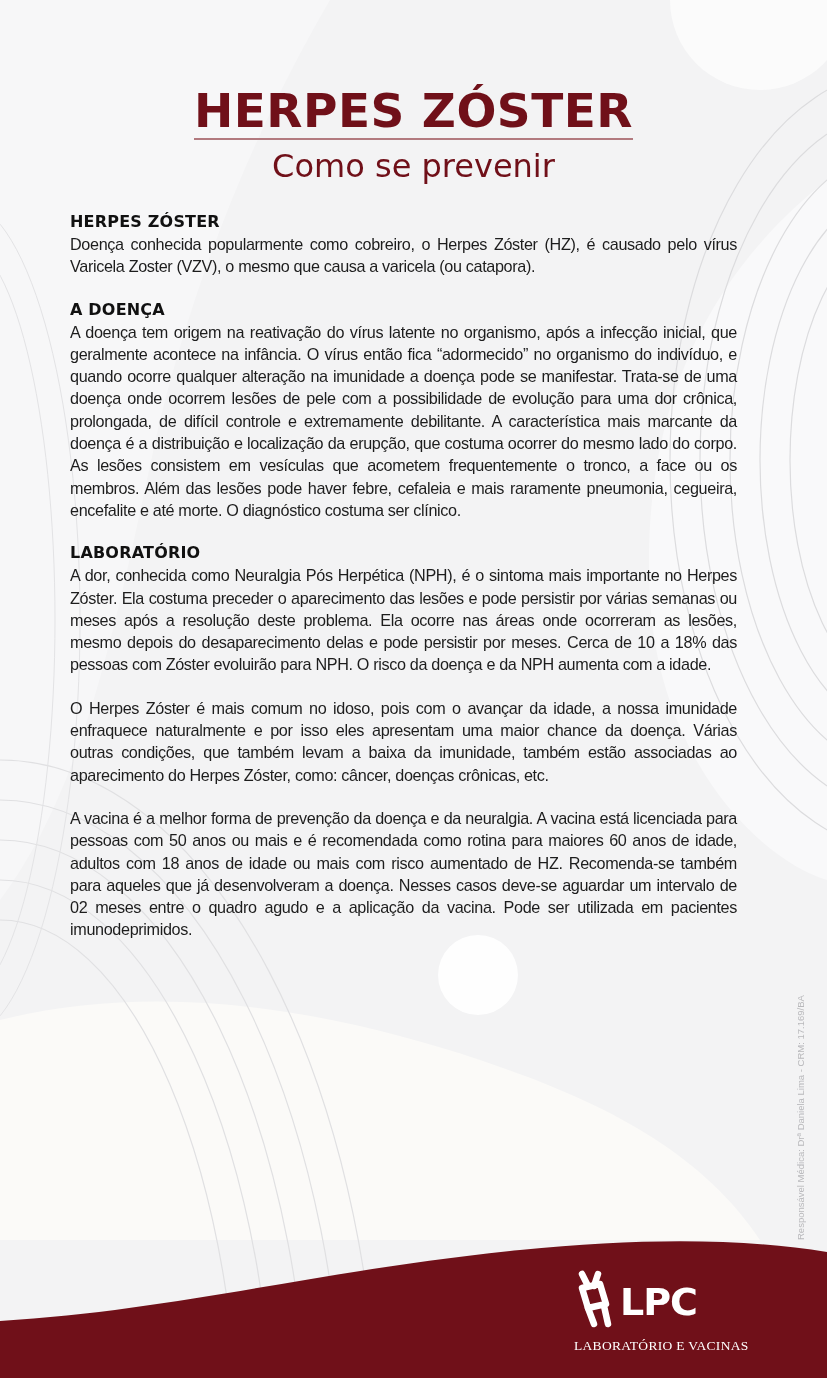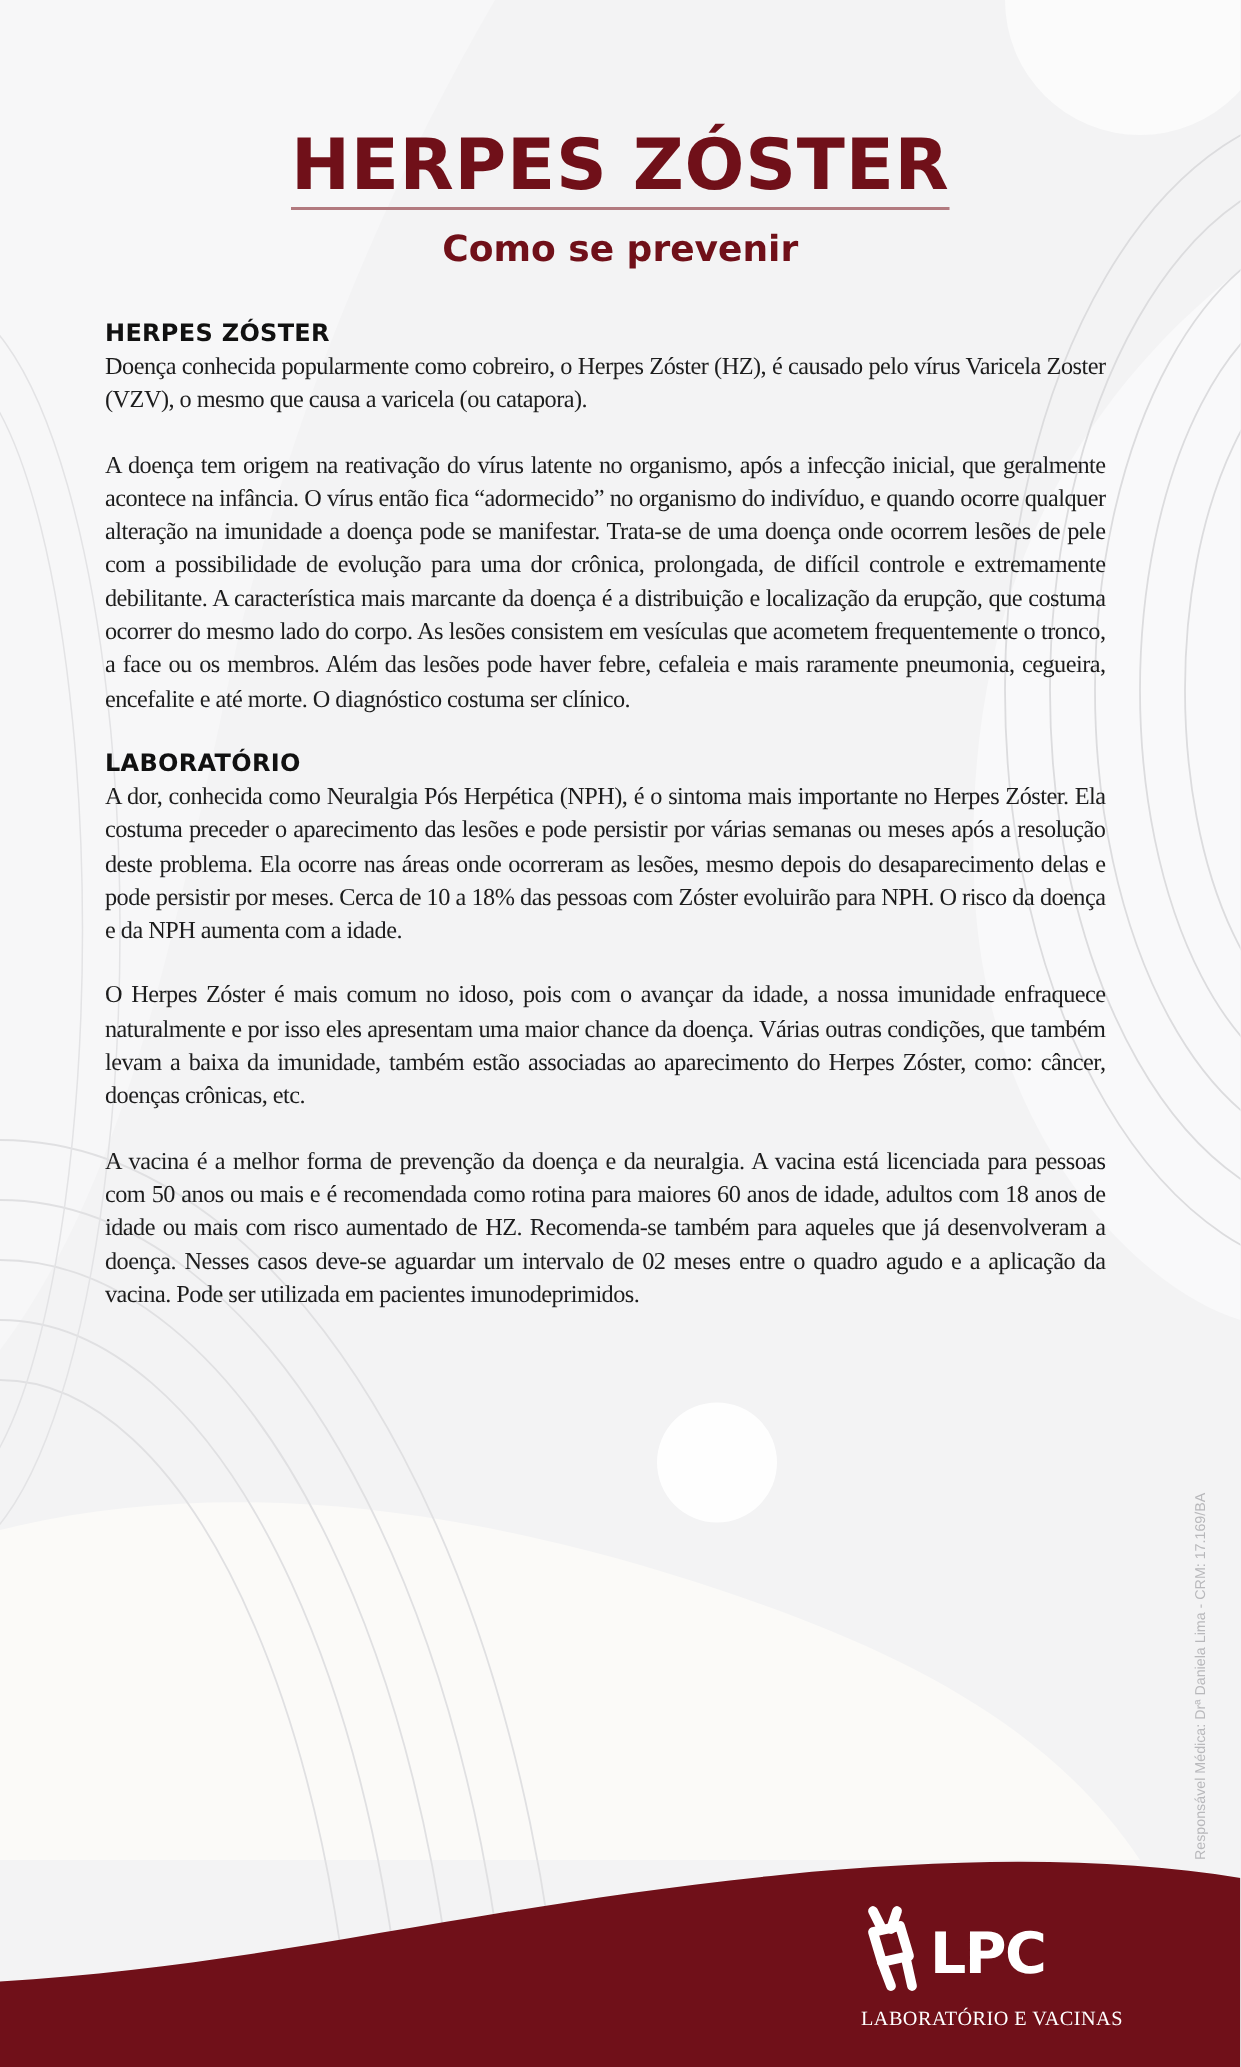--- a/index.html
+++ b/index.html
@@ -25,39 +25,39 @@
     font-size: 47px;
     letter-spacing: 0.5px;
     color: #701019;
     line-height: 50px;
     padding-bottom: 2px;
     border-bottom: 2px solid #b27a7f;
   }
   .subtitle {
     margin-top: 6px;
     font-family: "DejaVu Sans", sans-serif;
-    font-weight: bold;
-    font-size: 24px;
+    font-weight: normal;
+    font-size: 32px;
     color: #701019;
     line-height: 40px;
   }
   .content {
     position: absolute; left: 70px; top: 211px; width: 667px;
   }
   .section { margin-bottom: 21px; }
   .section-heading {
     font-family: "DejaVu Sans", sans-serif;
     font-weight: bold;
     font-size: 16px;
     line-height: 22px;
     color: #111;
     letter-spacing: 0.2px;
   }
   .section-body {
-    font-family: Liberation Serif, serif;
+    font-family: Liberation Sans, sans-serif;
     font-size: 16.2px;
     line-height: 22.3px;
     text-align: justify;
     color: #1d1d1d;
     letter-spacing: -0.35px;
   }
   .credit {
     position: absolute;
     left: 795px; top: 1240px;
     transform-origin: 0 0;
@@ -133,20 +133,21 @@
     <div class="main-title">HERPES ZÓSTER</div>
     <div class="subtitle">Como se prevenir</div>
   </div>
 
   <div class="content">
     <div class="section">
       <div class="section-heading">HERPES ZÓSTER</div>
       <div class="section-body">Doença conhecida popularmente como cobreiro, o Herpes Zóster (HZ), é causado pelo vírus Varicela Zoster (VZV), o mesmo que causa a varicela (ou catapora).</div>
     </div>
     <div class="section">
+      <div class="section-heading">A DOENÇA</div>
       <div class="section-body">A doença tem origem na reativação do vírus latente no organismo, após a infecção inicial, que geralmente acontece na infância. O vírus então fica “adormecido” no organismo do indivíduo, e quando ocorre qualquer alteração na imunidade a doença pode se manifestar. Trata-se de uma doença onde ocorrem lesões de pele com a possibilidade de evolução para uma dor crônica, prolongada, de difícil controle e extremamente debilitante. A característica mais marcante da doença é a distribuição e localização da erupção, que costuma ocorrer do mesmo lado do corpo. As lesões consistem em vesículas que acometem frequentemente o tronco, a face ou os membros. Além das lesões pode haver febre, cefaleia e mais raramente pneumonia, cegueira, encefalite e até morte. O diagnóstico costuma ser clínico.</div>
     </div>
     <div class="section">
       <div class="section-heading">LABORATÓRIO</div>
       <div class="section-body">A dor, conhecida como Neuralgia Pós Herpética (NPH), é o sintoma mais importante no Herpes Zóster. Ela costuma preceder o aparecimento das lesões e pode persistir por várias semanas ou meses após a resolução deste problema. Ela ocorre nas áreas onde ocorreram as lesões, mesmo depois do desaparecimento delas e pode persistir por meses. Cerca de 10 a 18% das pessoas com Zóster evoluirão para NPH. O risco da doença e da NPH aumenta com a idade.</div>
     </div>
     <div class="section">
       <div class="section-body">O Herpes Zóster é mais comum no idoso, pois com o avançar da idade, a nossa imunidade enfraquece naturalmente e por isso eles apresentam uma maior chance da doença. Várias outras condições, que também levam a baixa da imunidade, também estão associadas ao aparecimento do Herpes Zóster, como: câncer, doenças crônicas, etc.</div>
     </div>
     <div class="section">

